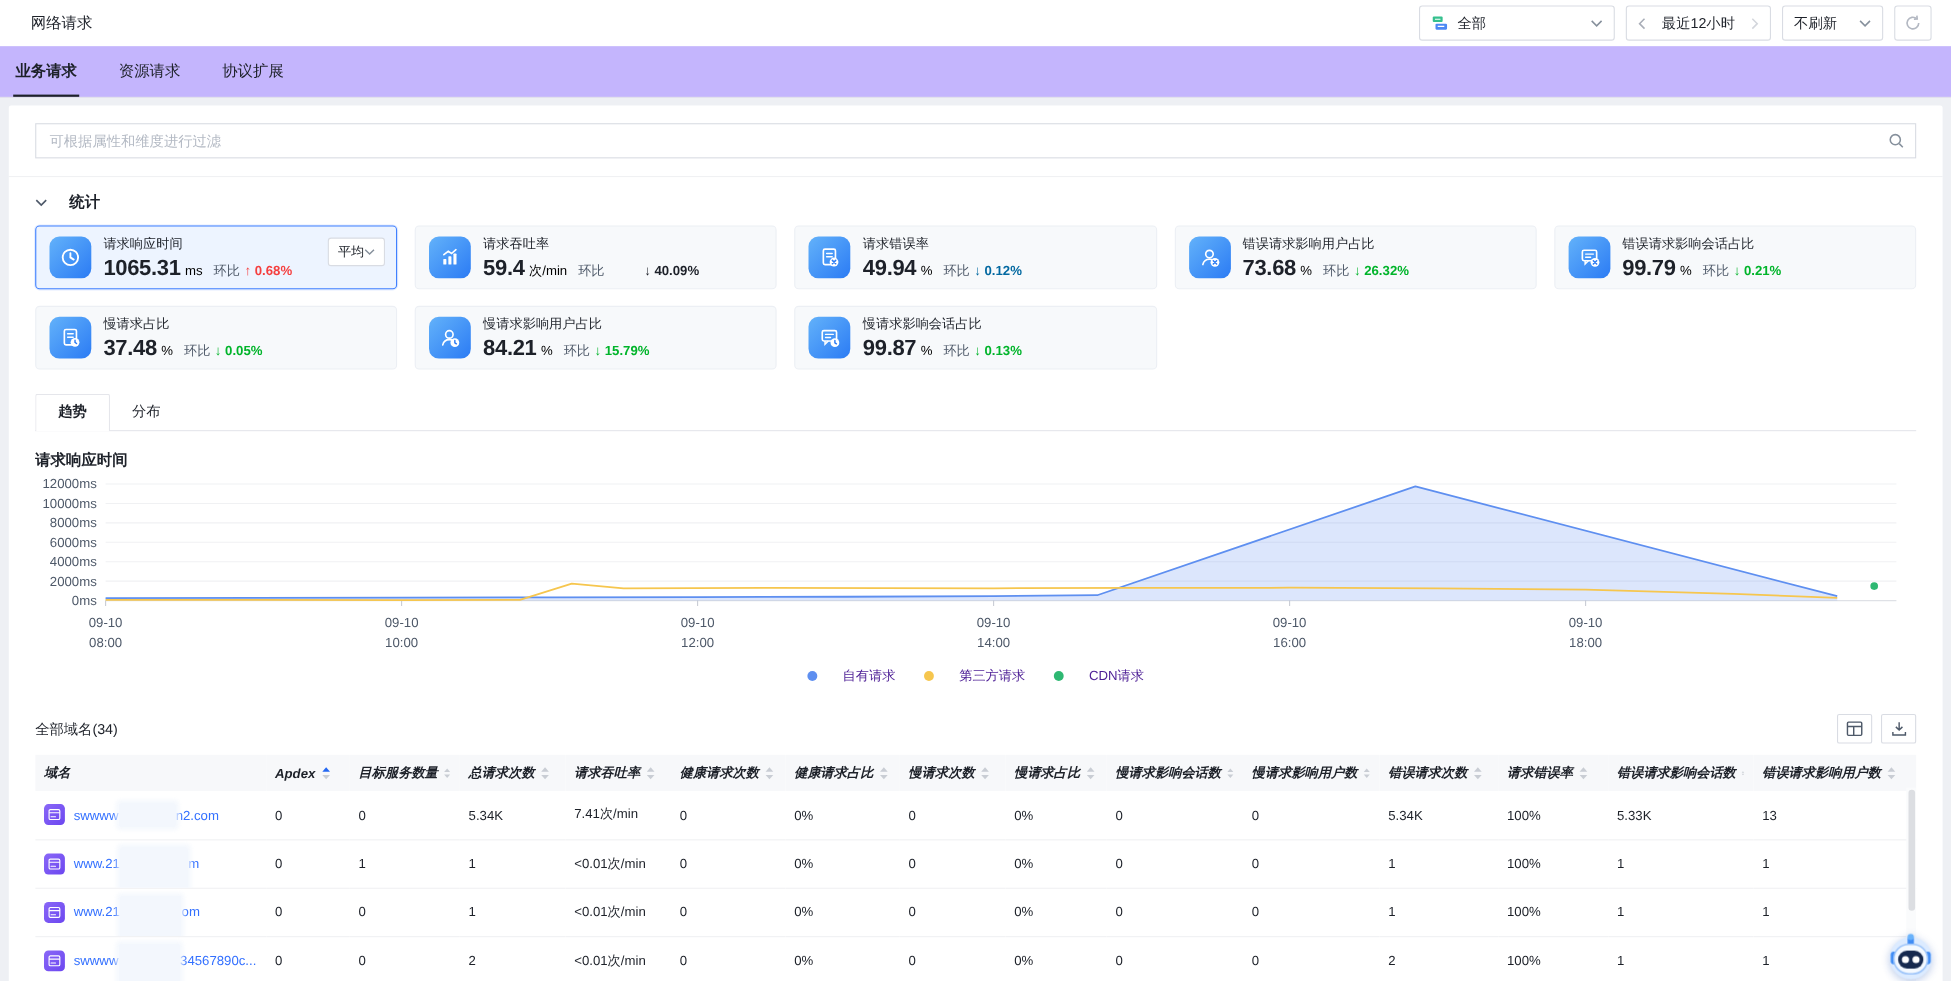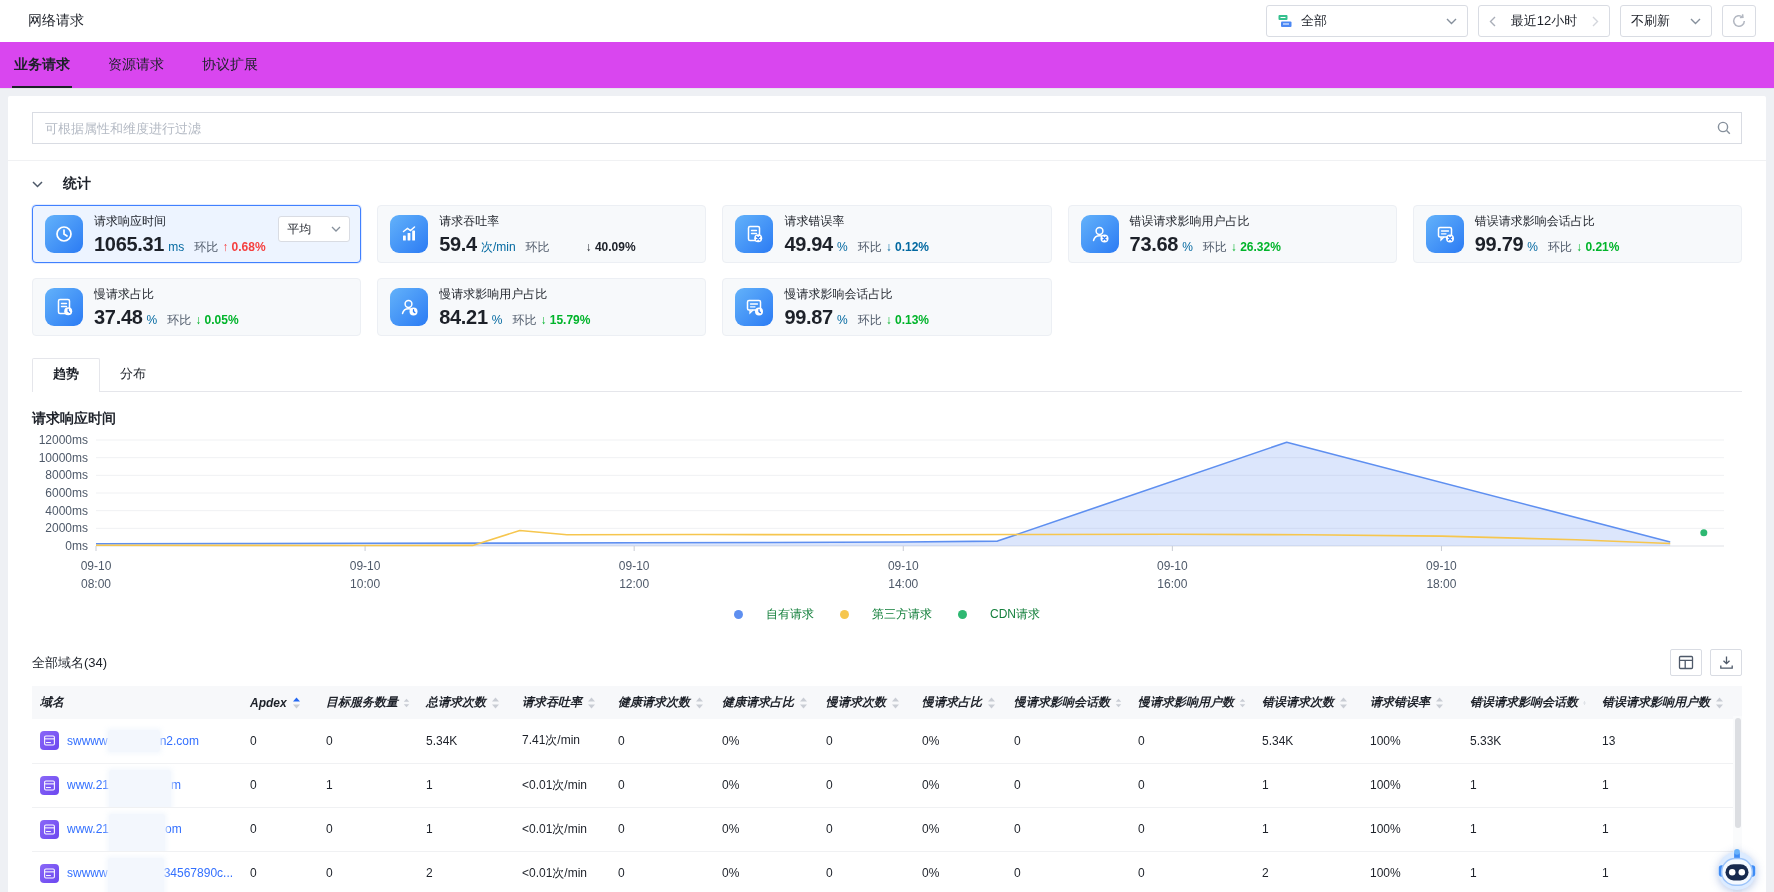--- a/index.html
+++ b/index.html
@@ -7,31 +7,31 @@
     font-family:"Liberation Sans","DejaVu Sans",sans-serif; color:#1d2129; }
   svg { display:block; }
 
   
   .topbar { height:42px; background:#fff; display:flex; align-items:center;
     justify-content:space-between; padding:0 18px 0 28px; }
   .page-title { font-size:14px; color:#1d2129; }
   .topbar-controls { display:flex; align-items:center; gap:10px; }
   .ctl { height:32px; background:#fff; border:1px solid #d9dce3; border-radius:3px;
     display:flex; align-items:center; font-size:13px; color:#1d2129; padding:0 10px; gap:8px; }
-  .ctl.app-select { width:202px; justify-content:flex-start; }
+  .ctl.app-select { width:178px; justify-content:flex-start; }
   .ctl.app-select .lbl { flex:1; }
   .ctl .chev { color:#86909c; }
   .ctl.timerange { width:132px; justify-content:space-between; }
   .ctl.timerange .arr { color:#a9aeb8; font-size:12px; cursor:pointer; }
   .ctl.refresh-mode { width:92px; justify-content:space-between; }
   .iconbtn { width:34px; height:32px; border:1px solid #d9dce3; border-radius:3px;
     background:#fff; display:flex; align-items:center; justify-content:center; cursor:pointer; }
 
   
-  .main-tabs { background:#d946ef; border-bottom:1px solid #e5e6eb; padding:0 0 0 12px;
+  .main-tabs { background:#c4b5fd; border-bottom:1px solid #e5e6eb; padding:0 0 0 12px;
     display:flex; gap:34px; height:47px; align-items:flex-end; }
   .main-tab { font-size:14px; color:#1d2129; padding:12px 2px 14px; cursor:pointer; position:relative; }
   .main-tab.active { font-weight:700; }
   .main-tab.active::after { content:""; position:absolute; left:0; right:0; bottom:0;
     height:2px; background:#1d2129; }
 
   
   .panel { margin:7px 8px 0; background:#fff; border-radius:2px; padding:16px 24px 24px;
     min-height:800px; }
 
@@ -53,36 +53,36 @@
   .card { position:relative; background:#f7f9fb; border:1px solid #eceff4; border-radius:4px;
     height:58px; display:flex; align-items:center; padding:0 12px; gap:11px; cursor:pointer; }
   .card.selected { background:#edf4ff; border:1px solid #4080ff; box-shadow:0 0 0 1px rgba(64,128,255,.15); }
   .cicon { width:38px; height:38px; border-radius:9px; flex:none;
     background:linear-gradient(135deg,#63b2fa 0%,#2b7bf4 100%);
     display:flex; align-items:center; justify-content:center; }
   .cbody { min-width:0; }
   .ctitle { font-size:12px; color:#1d2129; margin-bottom:3px; white-space:nowrap; }
   .cval { display:flex; align-items:baseline; gap:4px; white-space:nowrap; }
   .cnum { font-size:20px; font-weight:700; letter-spacing:-.3px; }
-  .cunit { font-size:12px; color:#0369a1; }
+  .cunit { font-size:12px; color:#000000; }
   .ccmp { font-size:12px; color:#4e5969; margin-left:6px; }
   .ctrend { font-size:12px; font-weight:700; }
   .card-select { position:absolute; top:10px; right:10px; height:26px; border:1px solid #d9dce3;
-    border-radius:3px; background:#fff; display:flex; align-items:center; gap:20px;
+    border-radius:3px; background:#fff; display:flex; align-items:center; gap:0;
     padding:0 8px; font-size:12px; color:#1d2129; cursor:pointer; }
 
   
   .chart-tabs { margin-top:22px; border-bottom:1px solid #e5e6eb; display:flex; align-items:flex-end; }
   .chart-tab { font-size:13px; padding:6px 20px 8px; cursor:pointer; color:#1d2129; }
   .chart-tab.active { font-weight:700; background:#fff; border:1px solid #e5e6eb; border-bottom:none;
     border-radius:2px 2px 0 0; margin-bottom:-1px; padding-bottom:9px; }
 
   .chart-title { font-size:14px; font-weight:700; margin:18px 0 6px; }
   .legend { display:flex; justify-content:center; gap:26px; margin-top:4px; }
-  .legend-item { display:flex; align-items:center; gap:23px; font-size:12px; color:#15803d; cursor:pointer; }
+  .legend-item { display:flex; align-items:center; gap:23px; font-size:12px; color:#4c1d95; cursor:pointer; }
   .legend-item .dot { width:9px; height:9px; border-radius:50%; }
 
   
   .table-titlebar { display:flex; align-items:center; justify-content:space-between; margin:26px 0 10px; }
   .table-title { font-size:13px; color:#1d2129; }
   .table-actions { display:flex; gap:8px; }
   .tbtn { width:32px; height:27px; border:1px solid #d9dce3; border-radius:2px; background:#fff;
     display:flex; align-items:center; justify-content:center; cursor:pointer; }
 
   .table-wrap { position:relative; overflow:hidden; }

